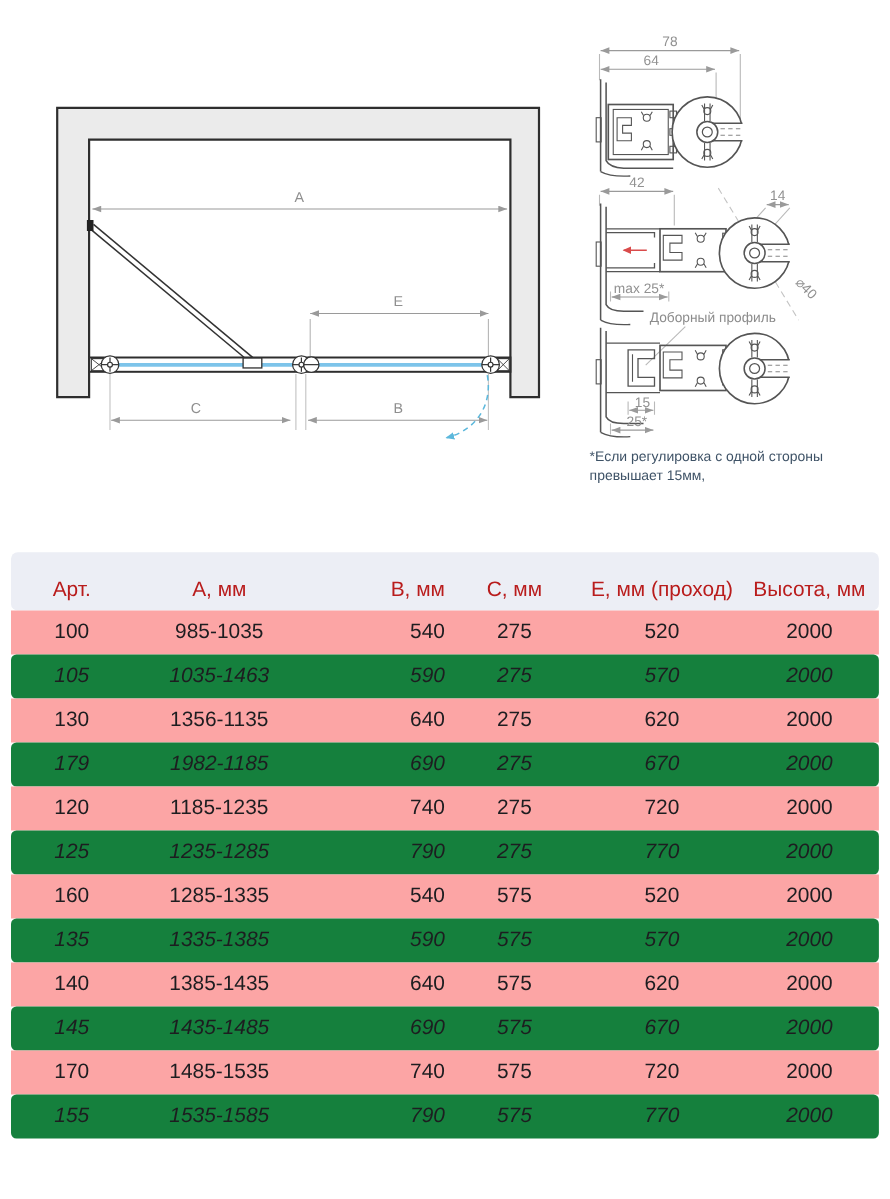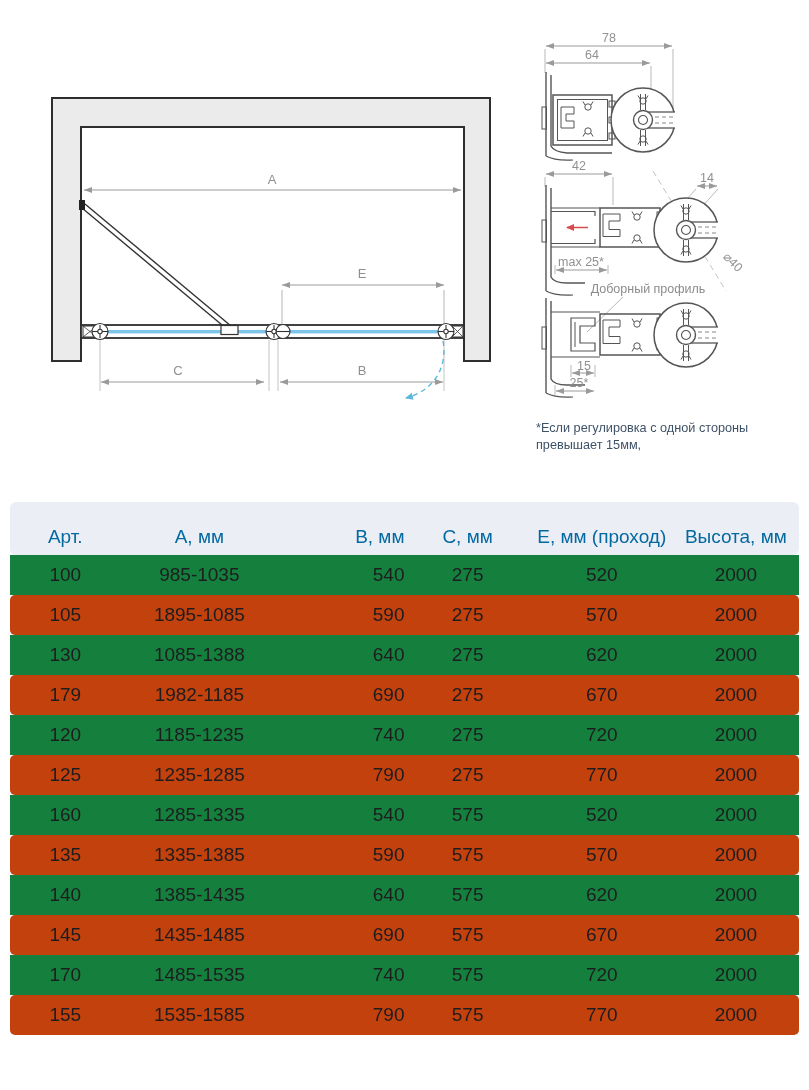--- a/index.html
+++ b/index.html
@@ -1,28 +1,28 @@
 <!DOCTYPE html>
 <html><head>
 <meta charset="utf-8">
 <style>
   html,body{margin:0;padding:0;background:#ffffff;}
   body{width:809px;height:1090px;position:relative;font-family:"Liberation Sans",sans-serif;overflow:hidden;}
   .abs{position:absolute;}
   svg text{font-family:"Liberation Sans",sans-serif;}
   .dimtxt{font-size:13px;fill:#8f8f8f;}
   .pdim{font-size:12.5px;fill:#919191;}
-  .note{left:536px;top:420px;width:268px;font-size:12.7px;line-height:16.5px;color:#3e5266;}
+  .note{left:536px;top:407px;width:268px;font-size:12.7px;line-height:16.5px;color:#3e5266;}
   
   .table{left:10px;top:502px;width:789px;}
   .thead{display:flex;align-items:center;height:53px;background:#eceef5;border-radius:6px;}
-  .trow{display:flex;align-items:center;height:40px;background:#15803d;}
-  .trow.alt{background:#c2410c;border-radius:5px;}
+  .trow{display:flex;align-items:center;height:40px;background:#fca5a5;}
+  .trow.alt{background:#15803d;border-radius:5px;font-style:italic;}
   .tcell{text-align:center;font-size:19px;color:#1d1d20;white-space:nowrap;}
-  .thead .tcell{color:#0369a1;margin-top:16px;}
+  .thead .tcell{color:#b91c1c;margin-top:16px;}
   .c0{width:14%;}.c1{width:20%;}.c2{width:16%;text-align:right;}.c3{width:16%;}.c4{width:18%;}.c5{width:16%;}
 </style>
 </head>
 <body>
 
 <svg class="abs" style="left:0;top:0" width="530" height="470" viewBox="0 0 530 470">
   <defs>
     <marker id="ge" markerWidth="9" markerHeight="8" refX="8" refY="3" orient="auto" markerUnits="userSpaceOnUse">
         <path d="M0,0 L8,3 L0,6 Z" fill="#9a9a9a"></path>
       </marker>
@@ -276,29 +276,29 @@
       <div class="trow">
         <div class="tcell c0">100</div>
         <div class="tcell c1">985-1035</div>
         <div class="tcell c2">540</div>
         <div class="tcell c3">275</div>
         <div class="tcell c4">520</div>
         <div class="tcell c5">2000</div>
       </div>
       <div class="trow alt">
         <div class="tcell c0">105</div>
-        <div class="tcell c1">1895-1085</div>
+        <div class="tcell c1">1035-1463</div>
         <div class="tcell c2">590</div>
         <div class="tcell c3">275</div>
         <div class="tcell c4">570</div>
         <div class="tcell c5">2000</div>
       </div>
       <div class="trow">
         <div class="tcell c0">130</div>
-        <div class="tcell c1">1085-1388</div>
+        <div class="tcell c1">1356-1135</div>
         <div class="tcell c2">640</div>
         <div class="tcell c3">275</div>
         <div class="tcell c4">620</div>
         <div class="tcell c5">2000</div>
       </div>
       <div class="trow alt">
         <div class="tcell c0">179</div>
         <div class="tcell c1">1982-1185</div>
         <div class="tcell c2">690</div>
         <div class="tcell c3">275</div>

